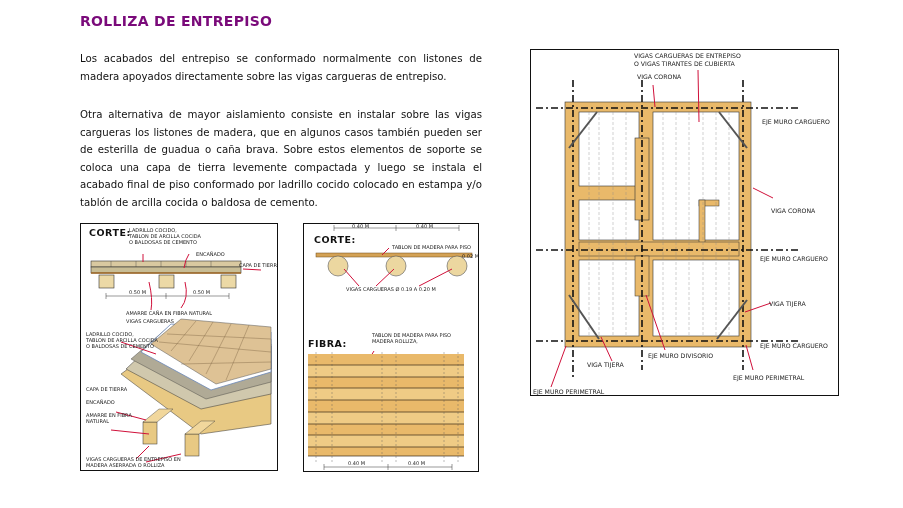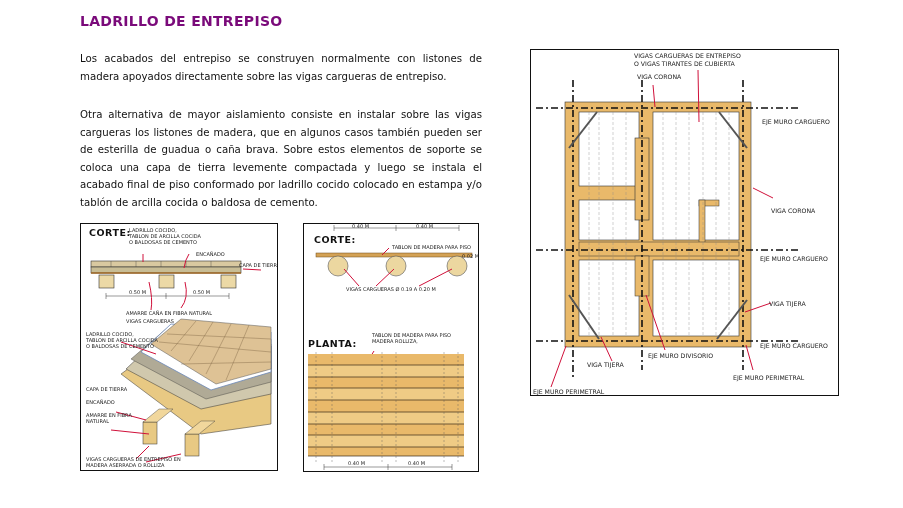--- a/index.html
+++ b/index.html
@@ -14,22 +14,22 @@
     .fig { position: absolute; background: #fff; border: 1.5px solid #111; box-sizing: border-box; overflow: hidden; }
     .lbl { position: absolute; font-family: "DejaVu Sans", sans-serif; font-size: 5px; line-height: 6px;
            color: #222; white-space: pre; text-transform: uppercase; }
     .hdr { position: absolute; font-weight: bold; font-size: 9.5px; color: #111; letter-spacing: 0.5px; }
     .lbl-sm { font-size: 6.2px; line-height: 7.5px; }
     svg { position: absolute; left: 0; top: 0; }
   </style>
 </head>
 <body>
 
-<div class="title" style="color:#7a0a7a;">LADRILLO DE ENTREPISO</div>
-<div class="para p1">Los acabados del entrepiso se construyen normalmente con listones de madera apoyados directamente sobre las vigas cargueras de entrepiso.</div>
+<div class="title" style="color:#7a0a7a;">ROLLIZA DE ENTREPISO</div>
+<div class="para p1">Los acabados del entrepiso se conformado normalmente con listones de madera apoyados directamente sobre las vigas cargueras de entrepiso.</div>
 <div class="para p2">Otra alternativa de mayor aislamiento consiste en instalar sobre las vigas cargueras los listones de madera, que en algunos casos también pueden ser de esterilla de guadua o caña brava. Sobre estos elementos de soporte se coloca una capa de tierra levemente compactada y luego se instala el acabado final de piso conformado por ladrillo cocido colocado en estampa y/o tablón de arcilla cocida o baldosa de cemento.</div>
 
 <div class="fig" style="left:80px; top:223px; width:198px; height:248px;">
   <svg width="198" height="248" viewBox="0 0 198 248">
 
     <rect x="10" y="37" width="150" height="6" fill="#d9c9a0" stroke="#333" stroke-width="0.6"></rect>
     <rect x="10" y="43" width="150" height="6" fill="#c8bd95" stroke="#333" stroke-width="0.6"></rect>
     <line x1="10" y1="49" x2="160" y2="49" stroke="#a36a26" stroke-width="1.5"></line>
     <g stroke="#444" stroke-width="0.4">
       <line x1="30" y1="37" x2="30" y2="43"></line>
@@ -157,21 +157,21 @@
     <line x1="20" y1="240" x2="20" y2="246" stroke="#333" stroke-width="0.5"></line>
     <line x1="84" y1="240" x2="84" y2="246" stroke="#333" stroke-width="0.5"></line>
     <line x1="148" y1="240" x2="148" y2="246" stroke="#333" stroke-width="0.5"></line>
   </svg>
   <div class="lbl" style="left:48px; top:-1px;">0.40 m</div>
   <div class="lbl" style="left:112px; top:-1px;">0.40 m</div>
   <div class="hdr" style="left:10px; top:10px;">CORTE:</div>
   <div class="lbl" style="left:88px; top:20px;">TABLON DE MADERA PARA PISO</div>
   <div class="lbl" style="left:158px; top:29px;">0.02 m</div>
   <div class="lbl" style="left:42px; top:62px;">VIGAS CARGUERAS Ø 0.19 a 0.20 m</div>
-  <div class="hdr" style="left:4px; top:114px;">PLANTA:</div>
+  <div class="hdr" style="left:4px; top:114px;">FIBRA:</div>
   <div class="lbl" style="left:68px; top:108px;">TABLON DE MADERA PARA PISO
 MADERA ROLLIZA,</div>
   <div class="lbl" style="left:44px; top:236px;">0.40 m</div>
   <div class="lbl" style="left:104px; top:236px;">0.40 m</div>
 </div>
 
 <div class="fig" style="left:530px; top:49px; width:309px; height:347px;">
   <svg width="309" height="347" viewBox="0 0 309 347">
 
     <rect x="34" y="52" width="186" height="245" fill="#e9b96a" stroke="#333" stroke-width="0.6"></rect>

